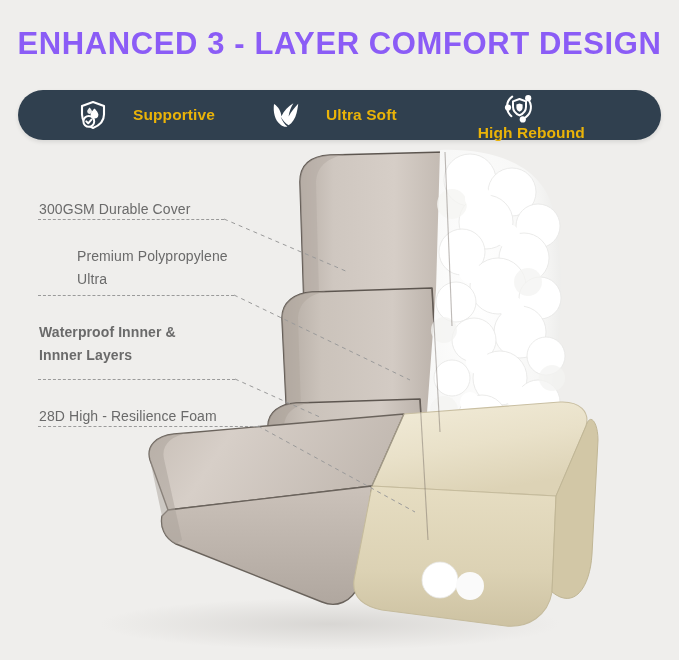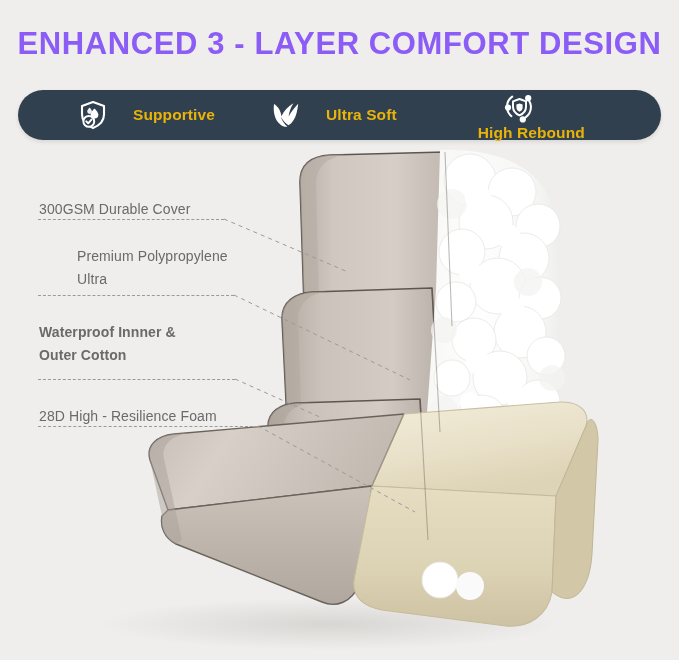--- a/index.html
+++ b/index.html
@@ -347,20 +347,20 @@
     <div>300GSM Durable Cover</div>
   </div>
 
   <div class="callout c1">
     <div>Premium Polypropylene</div>
     <div>Ultra</div>
   </div>
 
   <div class="callout c2">
     <div>Waterproof Innner &amp;</div>
-    <div>Outer Cotton</div>
+    <div>Innner Layers</div>
   </div>
 
   <div class="callout c3">
     <div>28D High - Resilience Foam</div>
   </div>
 
 </div>
 
 </body></html>

